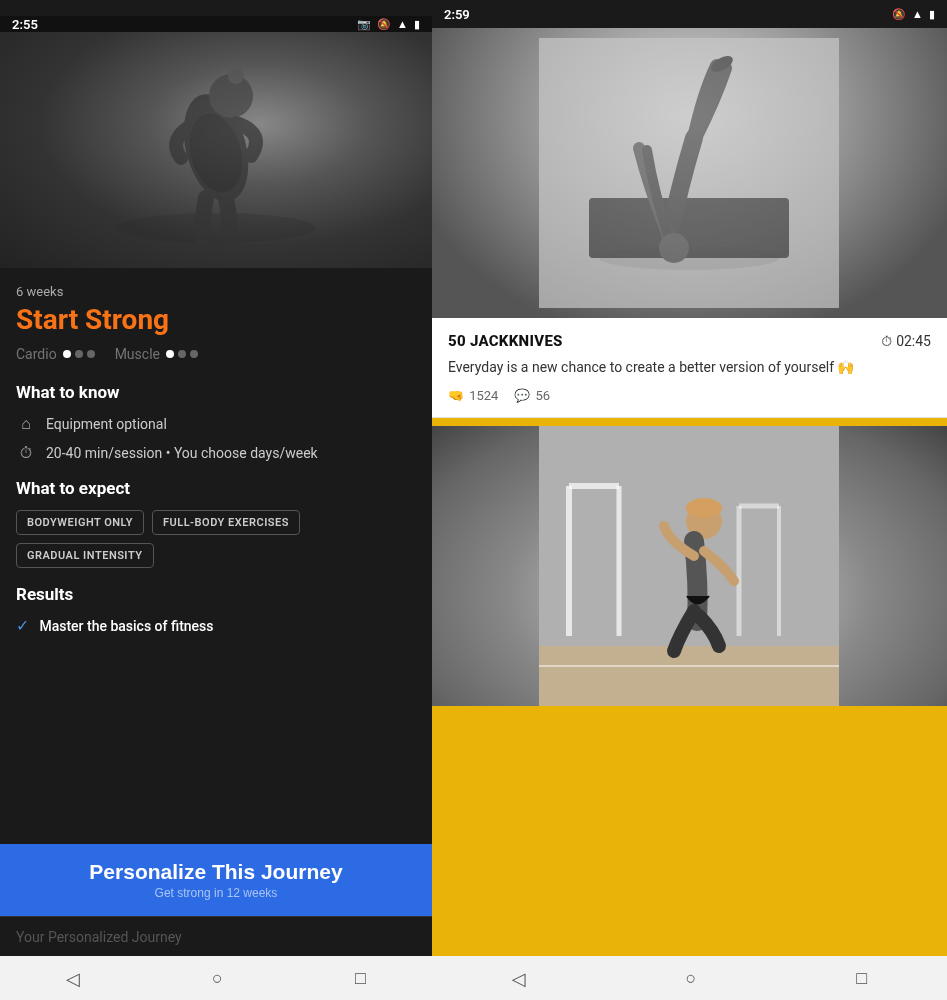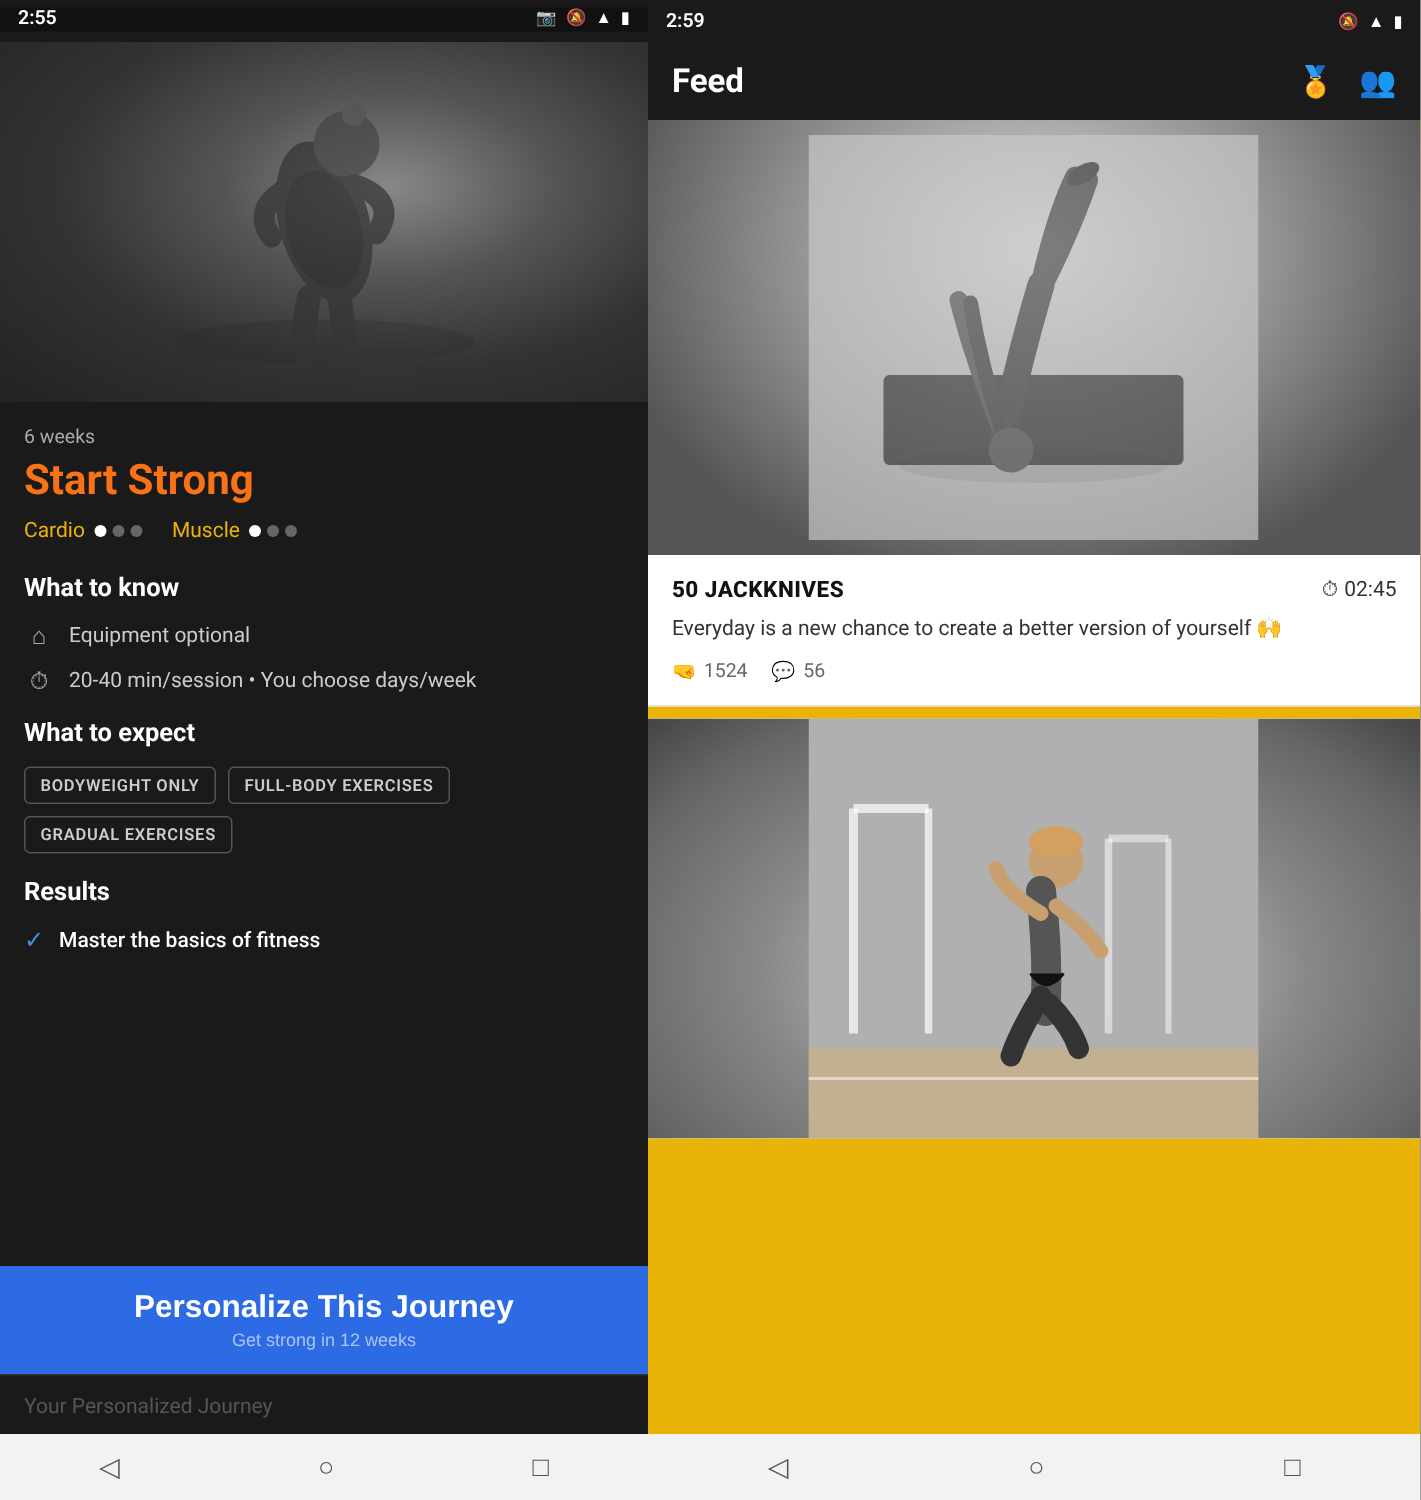--- a/index.html
+++ b/index.html
@@ -19,27 +19,27 @@
       height: 1000px;
       background: #1a1a1a;
       display: flex;
       flex-direction: column;
       overflow: hidden;
       position: relative;
     }
 
     .left-status-bar {
       position: absolute;
-      top: 5px;
+      top: 16px;
       left: 0;
       right: 0;
       height: 16px;
       background: #111;
       display: flex;
-      align-items: flex-start;
+      align-items: center;
       padding: 0 12px;
       z-index: 10;
     }
     .left-status-bar .time {
       color: #fff;
       font-size: 13px;
       font-weight: 600;
     }
     .left-status-bar .icons {
       margin-left: auto;
@@ -94,21 +94,21 @@
       align-items: center;
       gap: 20px;
       margin-bottom: 20px;
     }
     .intensity-item {
       display: flex;
       align-items: center;
       gap: 6px;
     }
     .intensity-label {
-      color: #eab308;
+      color: #737373;
       font-size: 14px;
     }
     .dots {
       display: flex;
       gap: 4px;
     }
     .dot {
       width: 8px;
       height: 8px;
       border-radius: 50%;
@@ -502,21 +502,21 @@
     <div class="info-item">
       <span class="info-icon">⏱</span>
       <span class="info-text">20-40 min/session • You choose days/week</span>
     </div>
 
     <div class="expect-section">
       <div class="section-title">What to expect</div>
       <div class="tags-row">
         <div class="tag">BODYWEIGHT ONLY</div>
         <div class="tag">FULL-BODY EXERCISES</div>
-        <div class="tag">GRADUAL EXERCISES</div>
+        <div class="tag">GRADUAL INTENSITY</div>
       </div>
     </div>
 
     <div class="results-section">
       <div class="section-title">Results</div>
       <div class="result-item">
         <span class="check-icon">✓</span>
         <span class="result-text">Master the basics of fitness</span>
       </div>
     </div>
@@ -543,29 +543,20 @@
 
   <div class="right-status-bar">
     <span class="time">2:59</span>
     <div class="icons">
       <span>🔕</span>
       <span>▲</span>
       <span>▮</span>
     </div>
   </div>
 
-  <div class="feed-header">
-    <span class="feed-title">Feed</span>
-    <div class="feed-header-icons">
-
-      <span class="feed-icon">🏅</span>
-
-      <span class="feed-icon">👥</span>
-    </div>
-  </div>
 
   <div class="feed-scroll">
 
     <div class="feed-hero-image">
       <div class="feed-hero-inner">
         <svg width="300" height="270" viewBox="0 0 300 270" class="figure-svg">
 
           <rect width="300" height="270" fill="#c8c8c8"></rect>
 
           <ellipse cx="150" cy="220" rx="90" ry="12" fill="#aaa" opacity="0.5"></ellipse>

